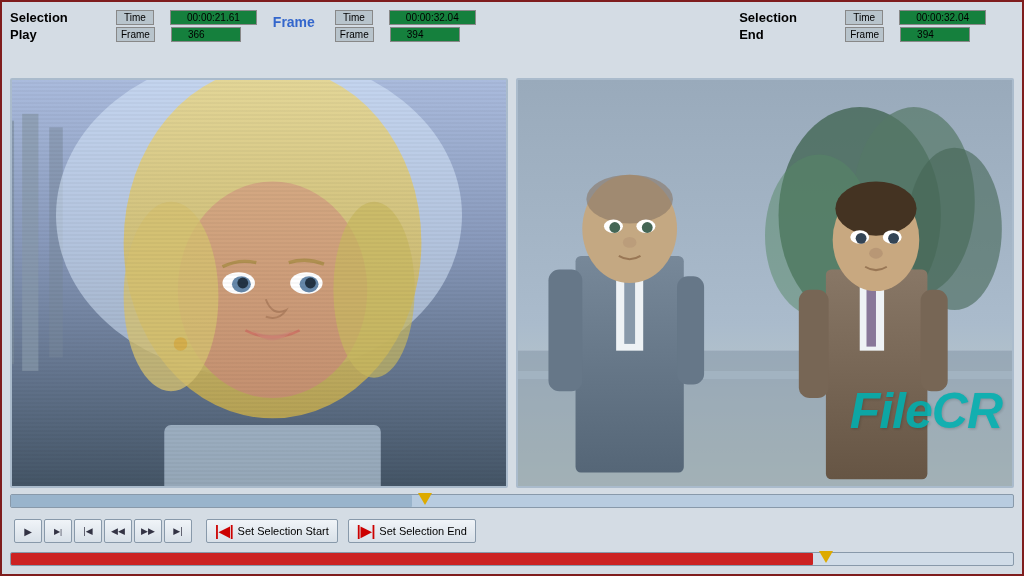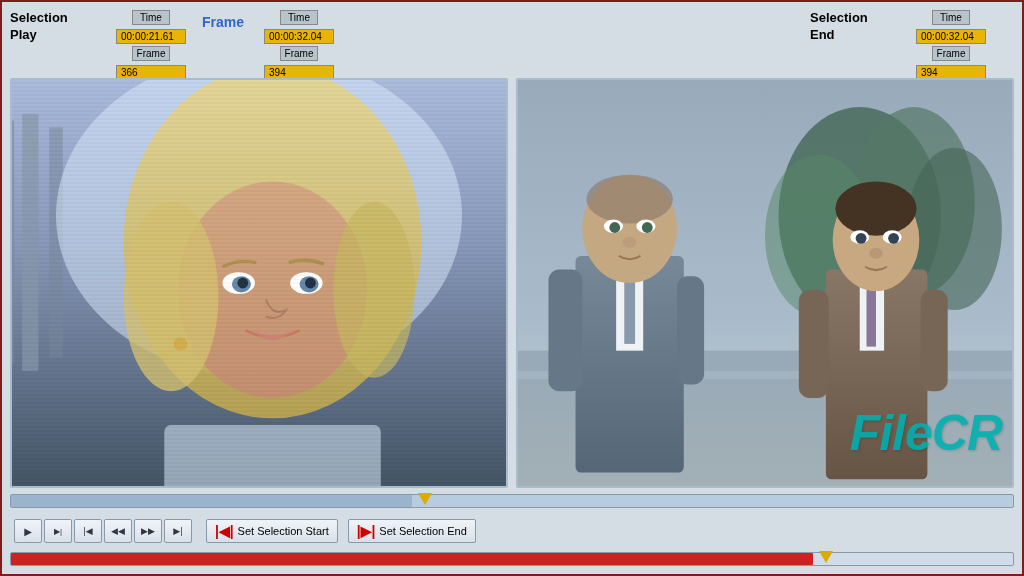--- a/index.html
+++ b/index.html
@@ -43,38 +43,37 @@
     .time-frame-box {
       display: flex;
       flex-direction: column;
       gap: 2px;
       margin-top: 2px;
     }
 
     .time-row, .frame-row {
       display: flex;
       align-items: center;
-      gap: 4px;
-      flex-direction: column;
+      gap: 16px;
     }
 
     .label-cell {
       background: #b8c4cc;
       border: 1px solid #888;
       padding: 1px 4px;
       font-size: 10px;
       min-width: 38px;
       text-align: center;
       color: #000;
     }
 
     .value-cell {
-      background: #eab308;
+      background: #15803d;
       border: 1px solid #888;
-      padding: 1px 4px;
+      padding: 1px 16px;
       font-size: 10px;
       min-width: 70px;
       color: #000;
     }
 
     .play-button-area {
       display: flex;
       align-items: flex-start;
       padding-top: 6px;
       margin-left: 8px;
@@ -466,21 +465,21 @@
           <ellipse cx="312" cy="128" rx="5" ry="4" fill="#b09070" opacity="0.7"></ellipse>
 
           <path d="M304 138 Q312 143 320 138" fill="none" stroke="#997755" stroke-width="1.5"></path>
 
           <rect x="255" y="155" width="22" height="80" fill="#776655" rx="8"></rect>
 
           <rect x="345" y="155" width="20" height="75" fill="#776655" rx="8"></rect>
         </svg>
       </div>
 
-      <div style="position:absolute; bottom:24px; right:10px; font-size:50px; font-weight:900; color:#00b0b0; opacity:0.88; font-style:italic; letter-spacing:-1px; pointer-events:none; font-family:'Arial Black', Arial, sans-serif; text-shadow: 1px 1px 3px rgba(0,0,0,0.2);">
+      <div style="position:absolute; bottom:46px; right:10px; font-size:50px; font-weight:900; color:#00b0b0; opacity:0.88; font-style:italic; letter-spacing:-1px; pointer-events:none; font-family:'Arial Black', Arial, sans-serif; text-shadow: 1px 1px 3px rgba(0,0,0,0.2);">
         <span>FileCR</span>
       </div>
     </div>
 
   </div>
 
   <div class="progress-area">
     <div class="progress-track">
       <div class="progress-fill"></div>
       <div class="progress-thumb"></div>

